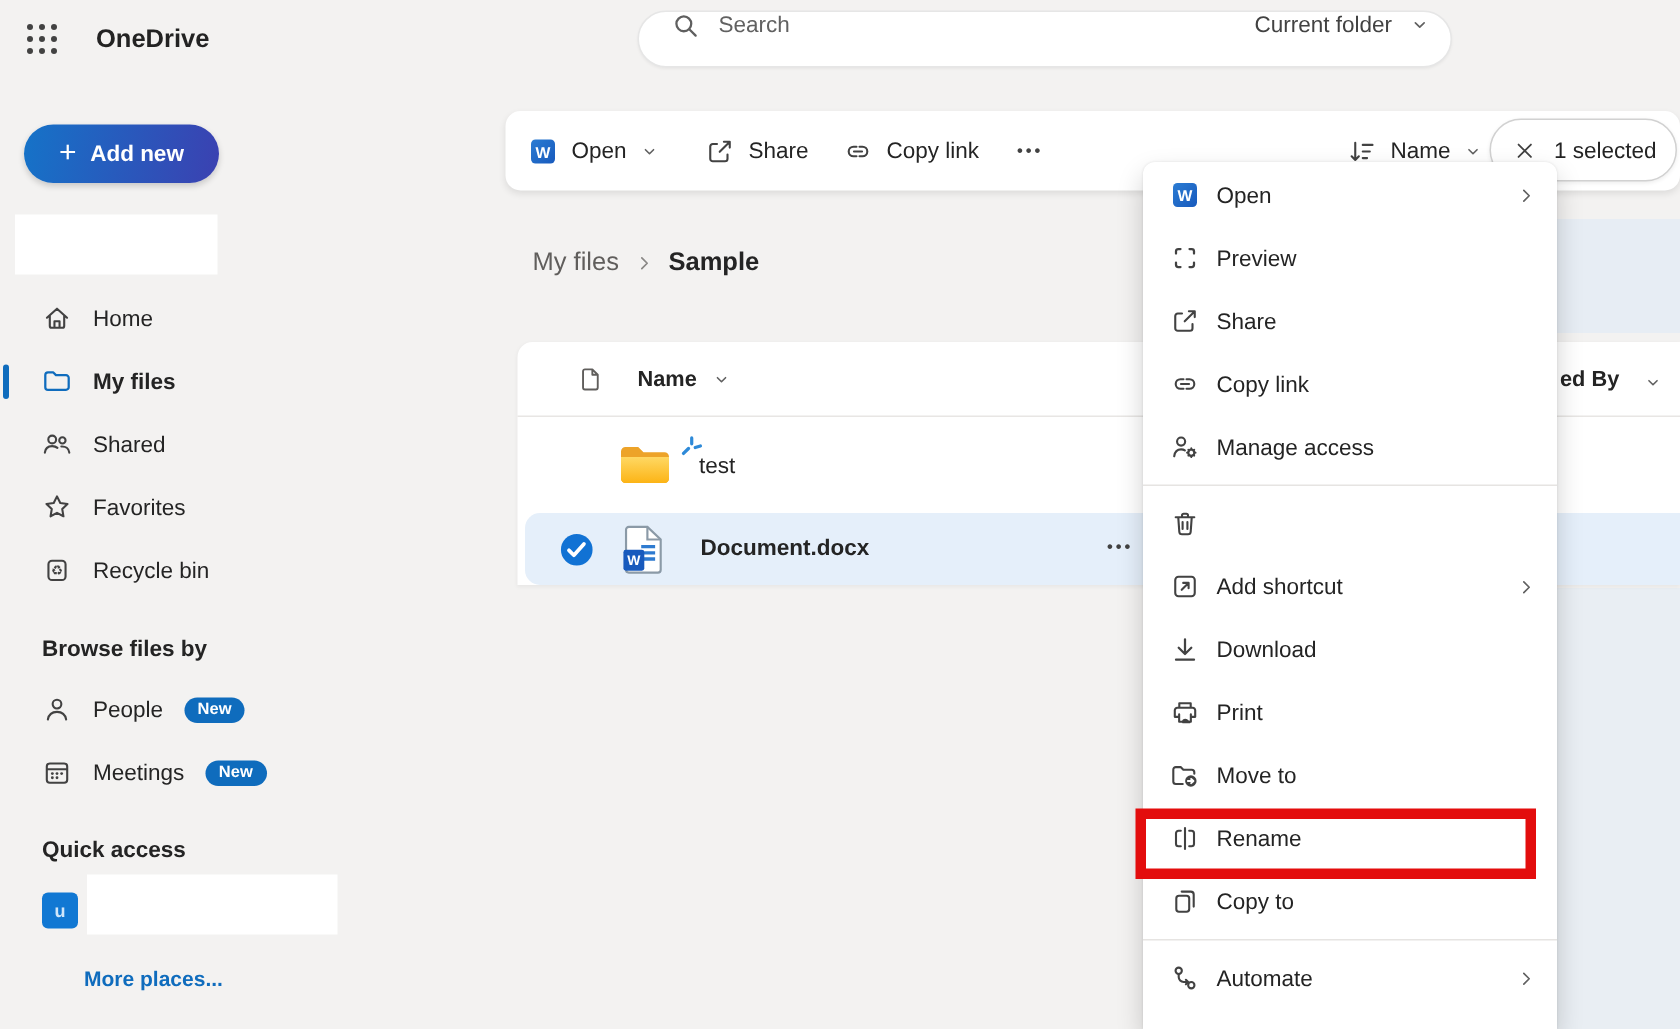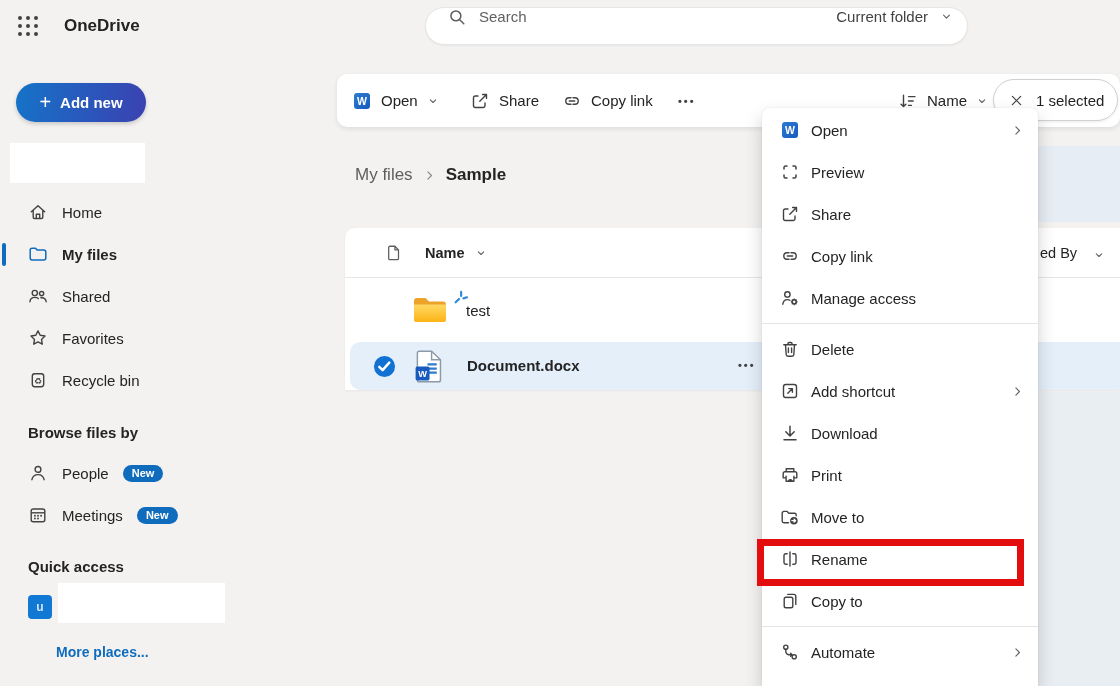--- a/index.html
+++ b/index.html
@@ -56,21 +56,21 @@
 
   
   .list-card { position:absolute; left:345px; top:228px; width:775px; height:162px; background:#fff;
                border-top-left-radius:10px; box-shadow:0 1px 3px rgba(0,0,0,.05); }
   .list-header { position:absolute; left:345px; top:228px; width:935px; height:50px; display:flex;
                  align-items:center; border-bottom:1px solid #e8e6e4; }
   .hdr-name { position:absolute; left:80px; display:flex; align-items:center; gap:10px; font-size:14.5px;
               font-weight:700; color:#242424; cursor:pointer; }
   .hdr-doc-icon { position:absolute; left:40px; cursor:pointer; }
   .hdr-modby { position:absolute; left:695px; display:flex; align-items:flex-end; gap:16px; font-size:14.5px;
-               font-weight:400; color:#242424; cursor:pointer; }
+               font-weight:700; color:#242424; cursor:pointer; }
   .row { position:absolute; display:flex; align-items:center; cursor:pointer; }
   .row-test { left:345px; top:278px; width:775px; height:64px; }
   .row-doc  { left:350px; top:342px; width:770px; height:48px; background:#e5effa; border-radius:10px 0 0 10px; }
   .row-name { font-size:15px; color:#242424; }
   .row-actions { position:absolute; left:388px; color:#424242; }
   .check-circle { position:absolute; left:23px; }
   .bg-tint-a { position:absolute; left:1038px; top:146px; width:82px; height:76px; background:#e7edf4; }
   .bg-tint-b { position:absolute; left:1038px; top:392px; width:82px; height:294px; background:#e9eef3; }
 
   
@@ -369,21 +369,20 @@
       </svg>
       <span class="mi-label">Manage access</span>
     </div>
 
     <div class="menu-divider"></div>
 
     <div class="mi">
       <svg width="20" height="20" viewBox="0 0 20 20" fill="none" stroke="#424242" stroke-width="1.4" stroke-linecap="round" stroke-linejoin="round">
         <path d="M3.8 5.8 h12.4 M8 5.8 V4.6 A1.1 1.1 0 019.1 3.5 h1.8 A1.1 1.1 0 0112 4.6 v1.2 M5.5 5.8 l.7 9.7 a1.8 1.8 0 001.8 1.7 h4 a1.8 1.8 0 001.8-1.7 l.7-9.7 M8.4 9 v4.6 M11.6 9 v4.6"></path>
       </svg>
-      <span class="mi-label">Delete</span>
     </div>
 
     <div class="mi">
       <svg width="20" height="20" viewBox="0 0 20 20" fill="none" stroke="#424242" stroke-width="1.4" stroke-linecap="round" stroke-linejoin="round">
         <rect x="3.5" y="3.5" width="13" height="13" rx="2.2"></rect>
         <path d="M7.8 12.2 L12.2 7.8 M8.8 7.6 h3.6 V11.2"></path>
       </svg>
       <span class="mi-label">Add shortcut</span>
       <svg width="13" height="13" viewBox="0 0 20 20" fill="none" stroke="#616161" stroke-width="1.7" stroke-linecap="round" stroke-linejoin="round">
           <path d="M7.5 4.5 l5.5 5.5 -5.5 5.5"></path>

